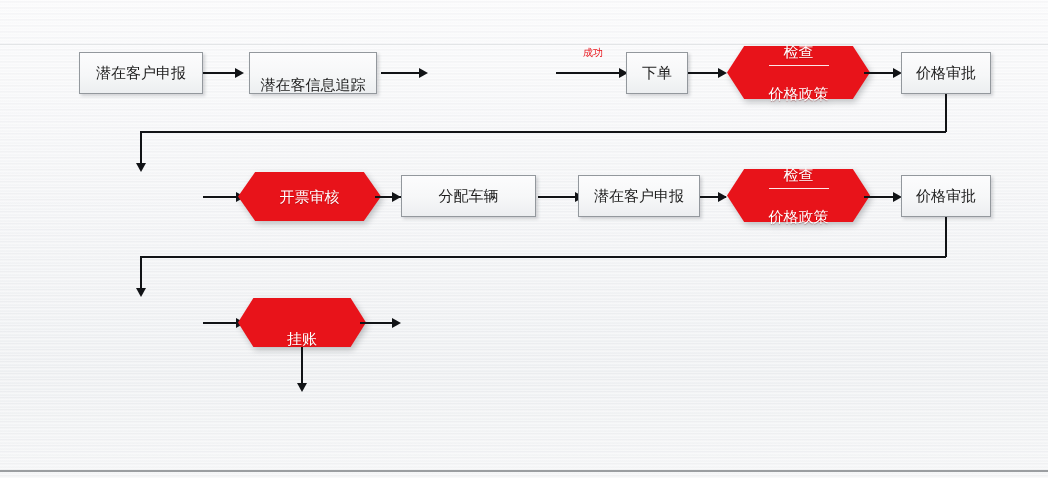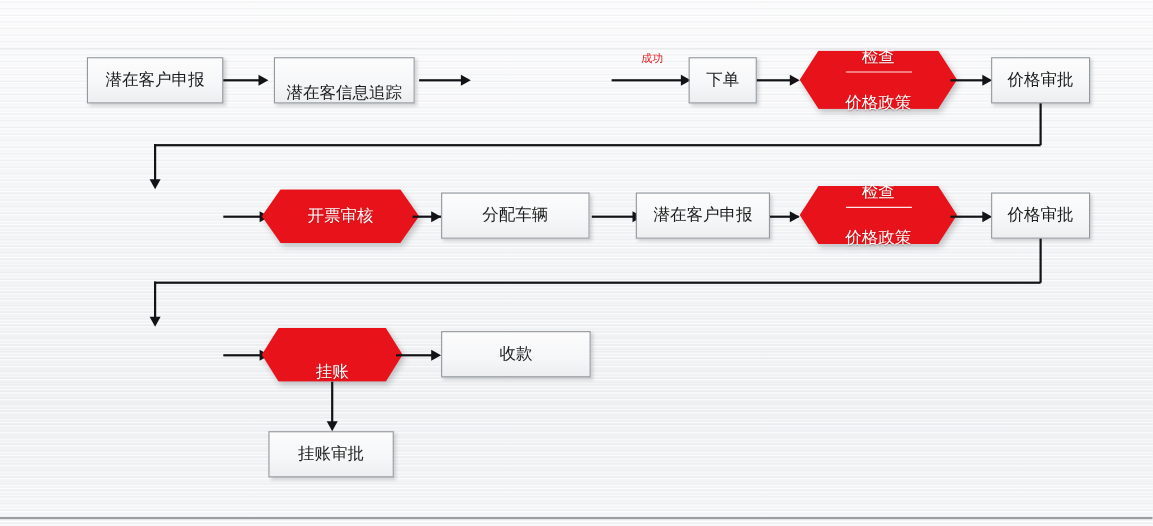--- a/index.html
+++ b/index.html
@@ -228,24 +228,18 @@
   <div class="arrow arrow-r" style="left:236px; top:318px;"></div>
 
   <div class="node hex" style="left:238px; top:298px; width:128px; height:49px;align-items:flex-end;">
     <span class="hex-shape"></span>
     <span class="hex-label">挂账</span>
   </div>
 
   <div class="conn conn-h" style="left:360px; top:322px; width:35px;"></div>
   <div class="arrow arrow-r" style="left:392px; top:318px;"></div>
 
-  <div class="node box" style="left:401px; top:301px; width:136px; height:42px;">
-    <span>收款</span>
-  </div>
 
   <div class="conn conn-v" style="left:301px; top:347px; height:38px;"></div>
   <div class="arrow arrow-d" style="left:297px; top:383px;"></div>
 
-  <div class="node box" style="left:244px; top:392px; width:114px; height:42px;">
-    <span>挂账审批</span>
-  </div>
 
 </div>
 
 </body></html>

